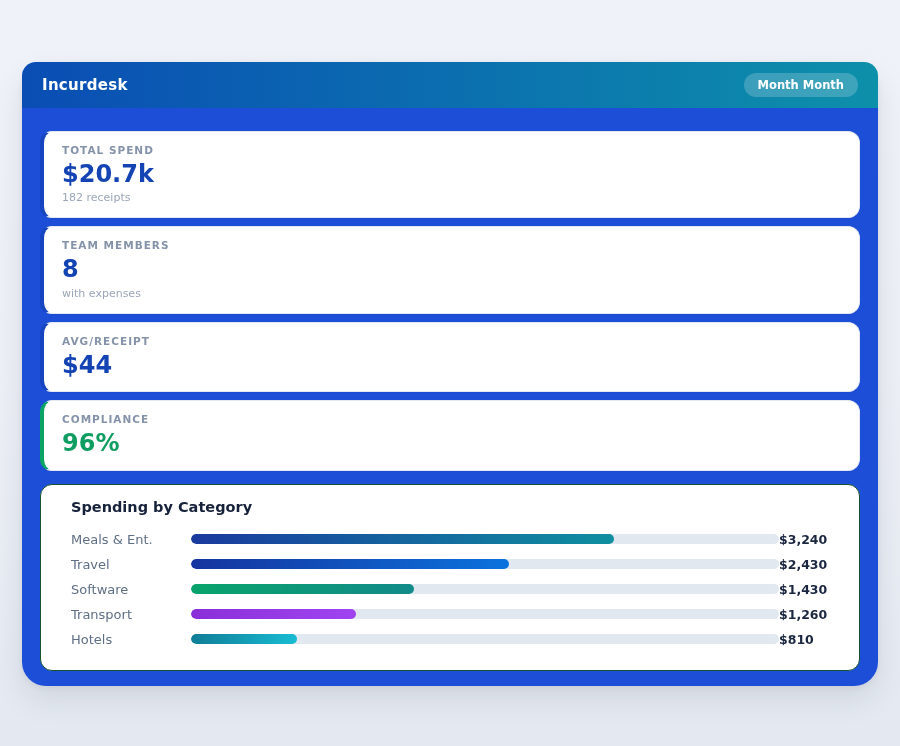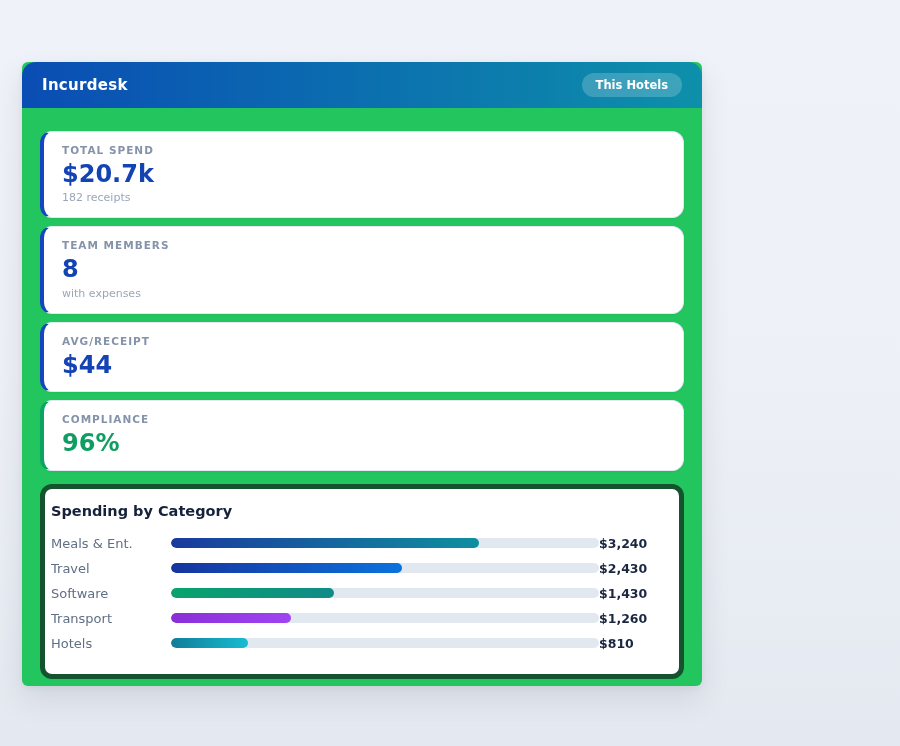--- a/index.html
+++ b/index.html
@@ -6,23 +6,23 @@
   html, body { width: 900px; height: 746px; }
   body {
     font-family: "DejaVu Sans", "Liberation Sans", sans-serif;
     background: linear-gradient(180deg, #eff2f8 0%, #edf0f6 50%, #e4e9f1 100%);
     position: relative;
     overflow: hidden;
   }
   .panel {
     position: absolute;
     left: 22px; top: 62px;
-    width: 680px; height: 624px;
-    background: #22c55e;
-    border-radius: 6px;
+    width: 856px; height: 624px;
+    background: #1d4ed8;
+    border-radius: 24px;
     box-shadow: 0 14px 30px rgba(30,41,59,0.10), 0 2px 6px rgba(30,41,59,0.06);
   }
   .header {
     height: 46px;
     border-radius: 14px 14px 0 0;
     display: flex;
     align-items: center;
     padding: 0 20px;
   }
   .app-title {
@@ -66,23 +66,23 @@
     line-height: 1.1;
   }
   .stat-sub {
     font-size: 11px;
     color: #9aa6b8;
     margin-top: 4px;
   }
   .stat-sub:empty { display: none; }
   .chart-card {
     background: #ffffff;
-    border: 5px solid #14532d;
+    border: 1px solid #14532d;
     border-radius: 12px;
-    padding: 14px 18px 18px 6px;
+    padding: 14px 18px 18px 30px;
     margin-top: 13px;
   }
   .chart-title {
     font-size: 14.5px;
     font-weight: bold;
     color: #16213a;
     margin-bottom: 12px;
   }
   .chart-row {
     display: grid;
@@ -105,21 +105,21 @@
   }
   .bar-fill { height: 100%; border-radius: 5px; }
 </style>
 </head>
 <body>
 
 <div class="panel">
 
   <div class="header" style="background: linear-gradient(90deg, rgb(10, 77, 180), rgb(13, 144, 170));">
     <span class="app-title">Incurdesk</span>
-    <button class="badge">This Hotels</button>
+    <button class="badge">Month Month</button>
   </div>
 
   <div class="content">
 
     <div class="stat-card" style="border-left-color: rgb(23, 69, 192);">
       <div class="stat-label">TOTAL SPEND</div>
       <div class="stat-value" style="color: rgb(20, 67, 180);">$20.7k</div>
       <div class="stat-sub">182 receipts</div>
     </div>
 

